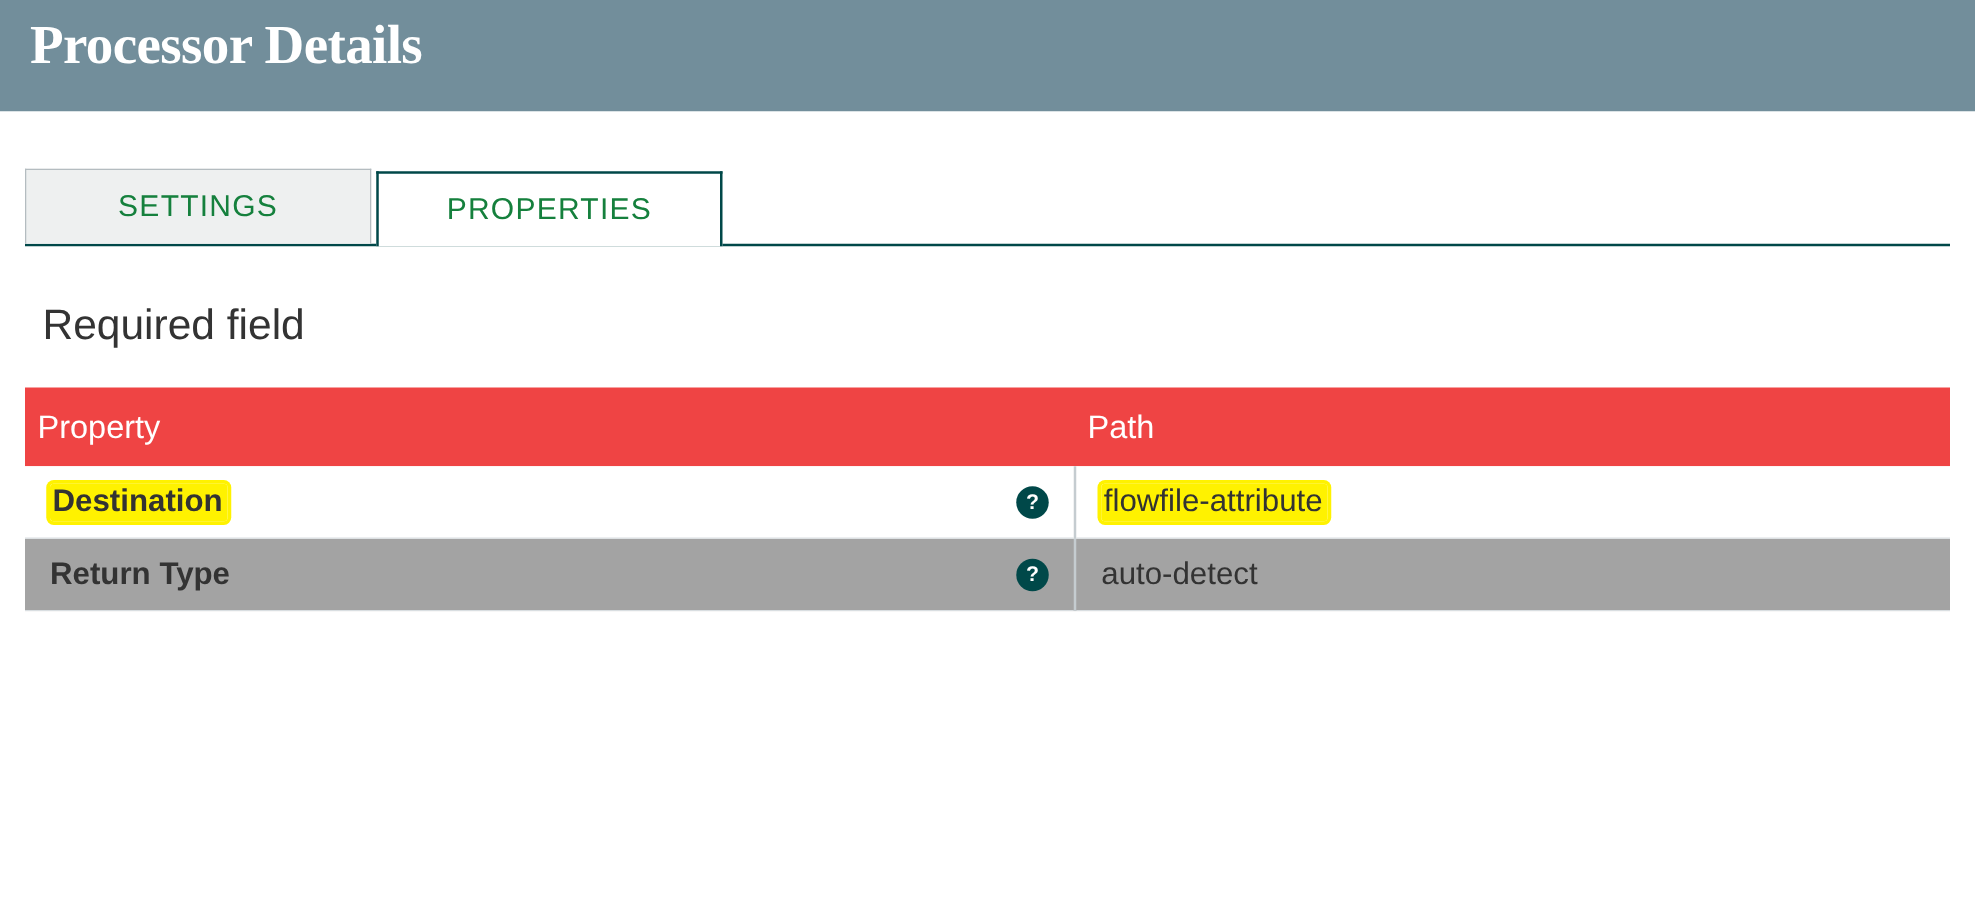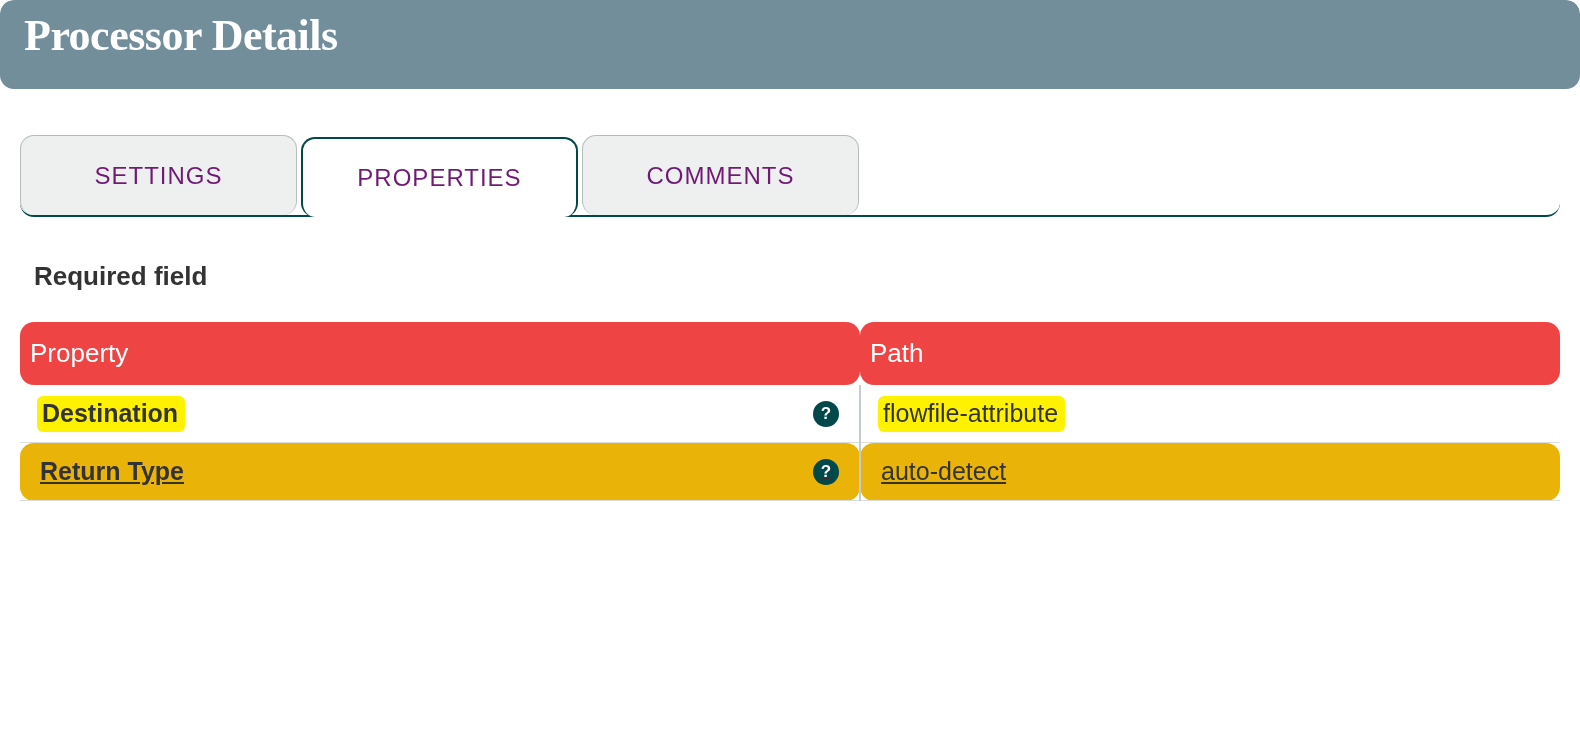--- a/index.html
+++ b/index.html
@@ -1,15 +1,15 @@
 <!DOCTYPE html>
 <html><head>
 <meta charset="utf-8">
 <style>
-  * { box-sizing: border-box; border-radius: 14px; }
+  * { box-sizing: border-box; }
   html, body {
     margin: 0;
     padding: 0;
     font-family: "Helvetica Neue", Helvetica, Arial, sans-serif;
     background: #fff;
     color: #333;
     width: 1580px;
   }
   .header {
     background: #728e9b;
@@ -26,45 +26,45 @@
   .content {
     padding: 46px 20px 0 20px;
   }
   .tabs {
     display: flex;
     border-bottom: 2px solid #004849;
   }
   .tab {
     flex: 0 0 auto;
     width: 277px;
-    height: 80px;
+    height: 60px;
     display: flex;
     align-items: center;
     justify-content: center;
     font-size: 24px;
     font-weight: 500;
     letter-spacing: 1px;
-    color: #701a75;
+    color: #15803d;
     background: #eef0f0;
     border: 1px solid #b4bcc0;
     border-bottom: none;
     margin-right: 4px;
     cursor: pointer;
     user-select: none;
   }
   .tab.active {
     background: #fff;
     border: 2px solid #004849;
     border-bottom: none;
     position: relative;
     top: 2px;
   }
   .section-label {
-    font-size: 26px;
-    font-weight: 700;
+    font-size: 34px;
+    font-weight: 400;
     color: #333;
     margin: 44px 0 30px 14px;
   }
   .props-table {
     width: 100%;
     border-collapse: collapse;
   }
   .props-table thead tr {
     background: #ef4444;
   }
@@ -72,21 +72,21 @@
     text-align: left;
     color: #fff;
     font-size: 26px;
     font-weight: 500;
     padding: 16px 10px 16px 10px;
   }
   .props-table th.col-prop { width: 840px; }
   .props-table tbody tr {
     border-bottom: 1px solid #d9dee1;
   }
-  .props-table tbody tr.even { background: #eab308; text-decoration: underline; }
+  .props-table tbody tr.even { background: #a3a3a3; }
   .props-table tbody tr.odd  { background: #ffffff; }
   .props-table td {
     padding: 14px 10px 14px 20px;
     font-size: 25px;
     color: #333;
     vertical-align: middle;
   }
   td.prop-cell {
     border-right: 2px solid #c5ccd0;
     text-align: right;
@@ -129,23 +129,20 @@
 
 <div class="content">
 
   <div class="tabs">
     <div class="tab">
       <span>SETTINGS</span>
     </div>
     <div class="tab active">
       <span>PROPERTIES</span>
     </div>
-    <div class="tab">
-      <span>COMMENTS</span>
-    </div>
   </div>
 
   <div class="section-label">Required field</div>
 
   <table class="props-table">
     <thead>
       <tr>
         <th class="col-prop">Property</th>
         <th>Path</th>
       </tr>

